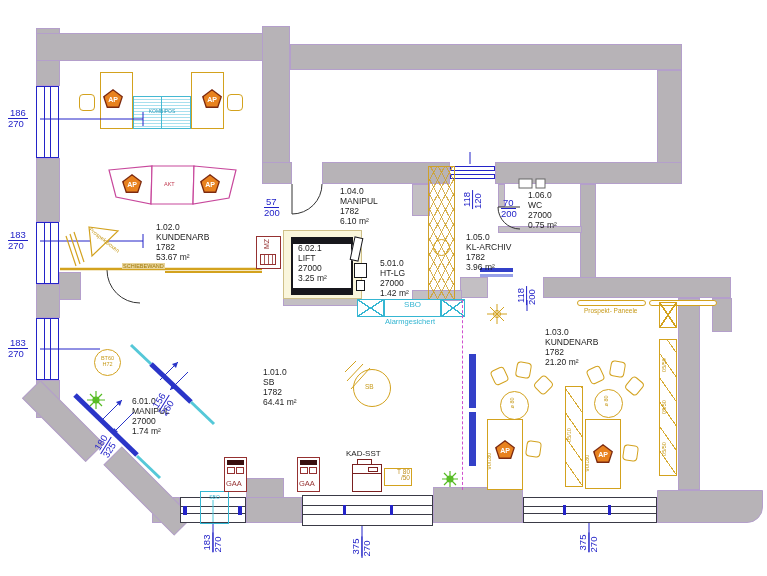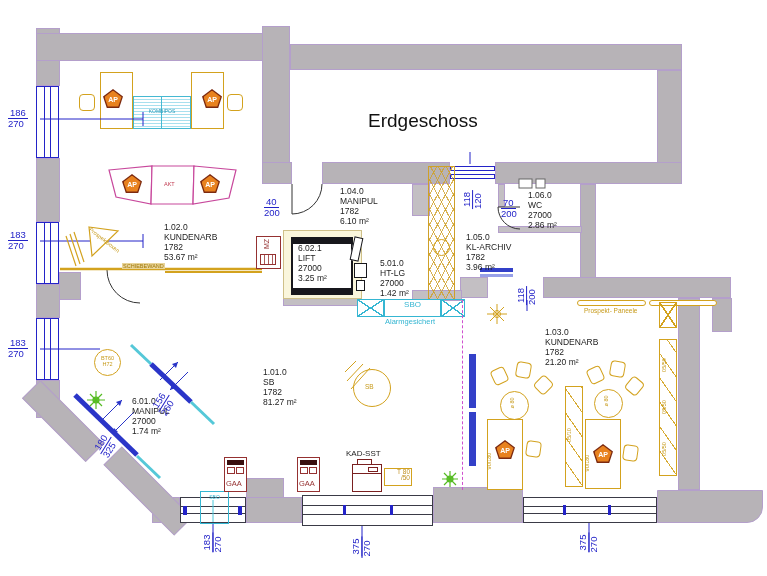--- a/index.html
+++ b/index.html
@@ -276,23 +276,22 @@
       <div class="p1"></div>
       <div class="p2"></div>
       <div class="t">AP</div>
     </div>
   <div class="ap" style="left:593px;top:444px;">
       <div class="p1"></div>
       <div class="p2"></div>
       <div class="t">AP</div>
     </div>
 
-  <div class="title" style="left:368px;top:110px;">Erdgeschoss</div>
-
-  <div class="room" style="left:164px;top:222px;">
+
+  <div class="room" style="left:156px;top:222px;">
     <div>1.02.0</div>
     <div>KUNDENARB</div>
     <div>1782</div>
     <div>53.67 m²</div>
   </div>
   <div class="room" style="left:340px;top:186px;">
     <div>1.04.0</div>
     <div>MANIPUL</div>
     <div>1782</div>
     <div>6.10 m²</div>
@@ -306,39 +305,39 @@
   <div class="room" style="left:380px;top:258px;">
     <div>5.01.0</div>
     <div>HT-LG</div>
     <div>27000</div>
     <div>1.42 m²</div>
   </div>
   <div class="room" style="left:528px;top:190px;">
     <div>1.06.0</div>
     <div>WC</div>
     <div>27000</div>
-    <div>2.86 m²</div>
+    <div>0.75 m²</div>
   </div>
   <div class="room" style="left:466px;top:232px;">
     <div>1.05.0</div>
     <div>KL-ARCHIV</div>
     <div>1782</div>
     <div>3.96 m²</div>
   </div>
   <div class="room" style="left:545px;top:327px;">
     <div>1.03.0</div>
     <div>KUNDENARB</div>
     <div>1782</div>
     <div>21.20 m²</div>
   </div>
   <div class="room" style="left:263px;top:367px;">
     <div>1.01.0</div>
     <div>SB</div>
     <div>1782</div>
-    <div>81.27 m²</div>
+    <div>64.41 m²</div>
   </div>
   <div class="room" style="left:132px;top:396px;">
     <div>6.01.0</div>
     <div>MANIPUL</div>
     <div>27000</div>
     <div>1.74 m²</div>
   </div>
 
   <div class="dim" style="left:8px;top:108px;width:34px;">
     <span class="num">186</span>
@@ -346,21 +345,21 @@
   </div>
   <div class="dim" style="left:8px;top:230px;width:34px;">
     <span class="num">183</span>
     <span class="den">270</span>
   </div>
   <div class="dim" style="left:8px;top:338px;width:34px;">
     <span class="num">183</span>
     <span class="den">270</span>
   </div>
   <div class="dim" style="left:264px;top:197px;width:34px;">
-    <span class="num">40</span>
+    <span class="num">57</span>
     <span class="den">200</span>
   </div>
   <div class="dim" style="left:501px;top:198px;width:34px;">
     <span class="num">70</span>
     <span class="den">200</span>
   </div>
 
   <div class="dim rot" style="left:458px;top:182px;width:30px;height:34px;">
     <span class="fr"><span class="num">118</span>
     <span class="den">120</span></span>

